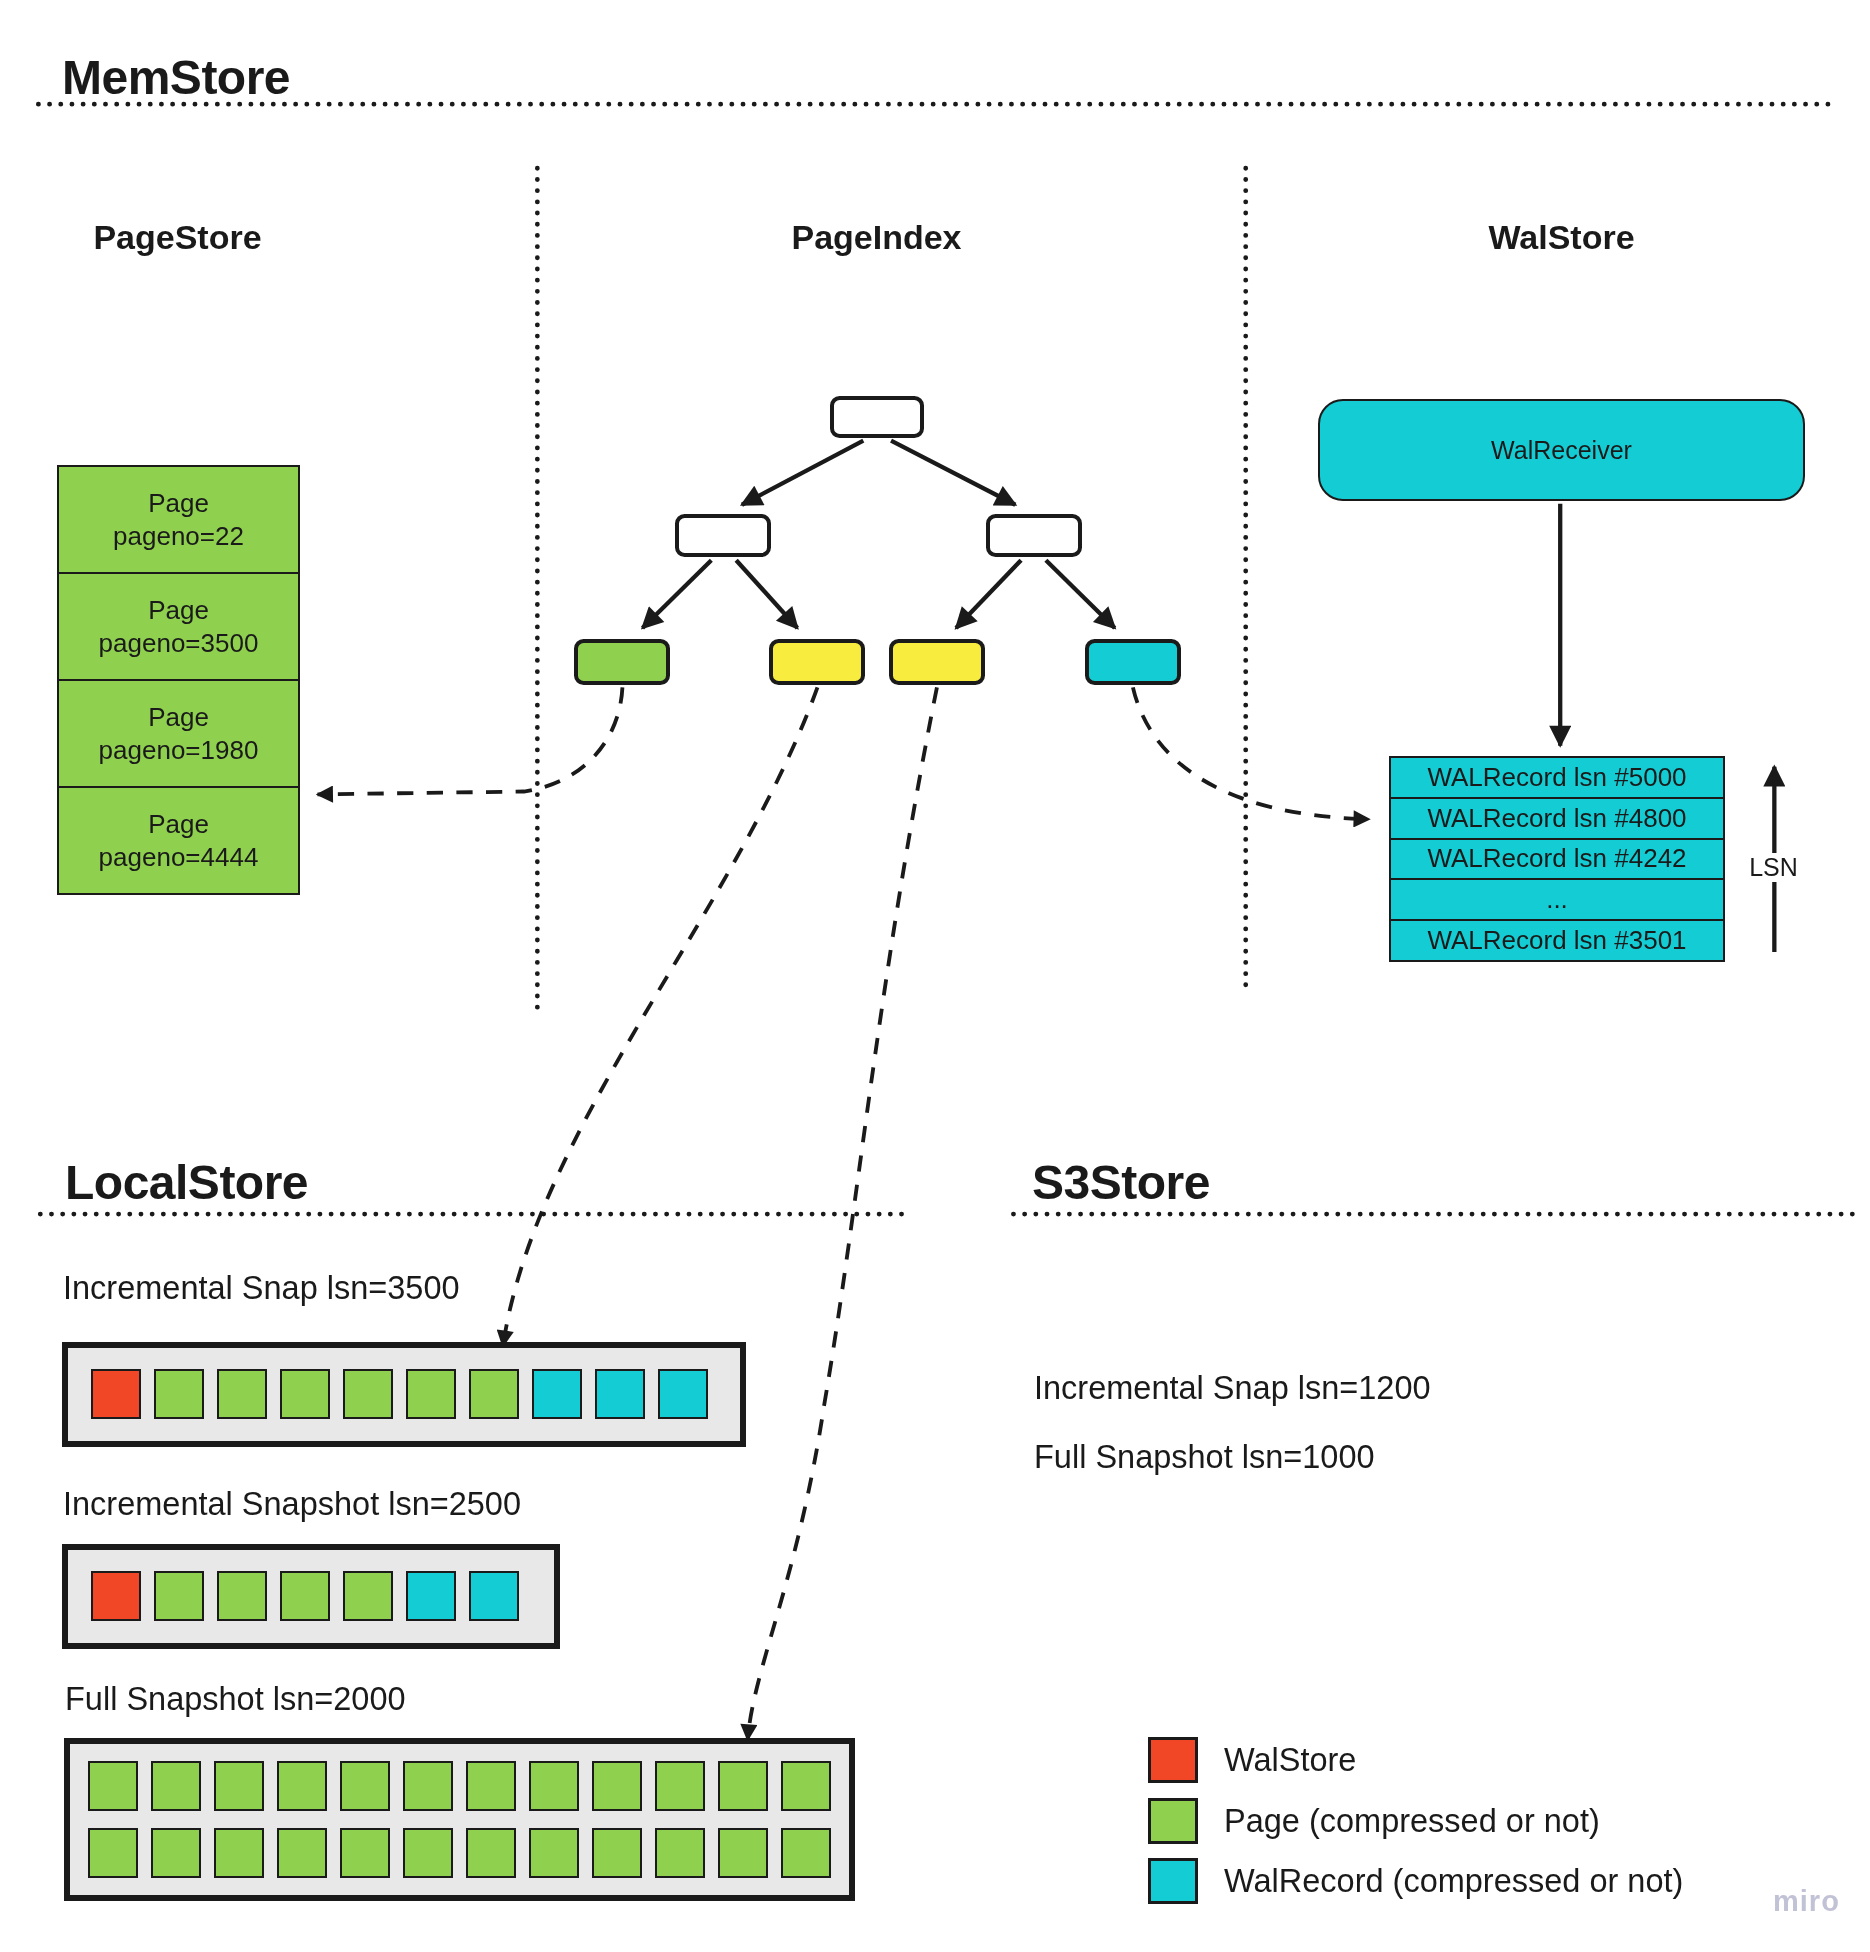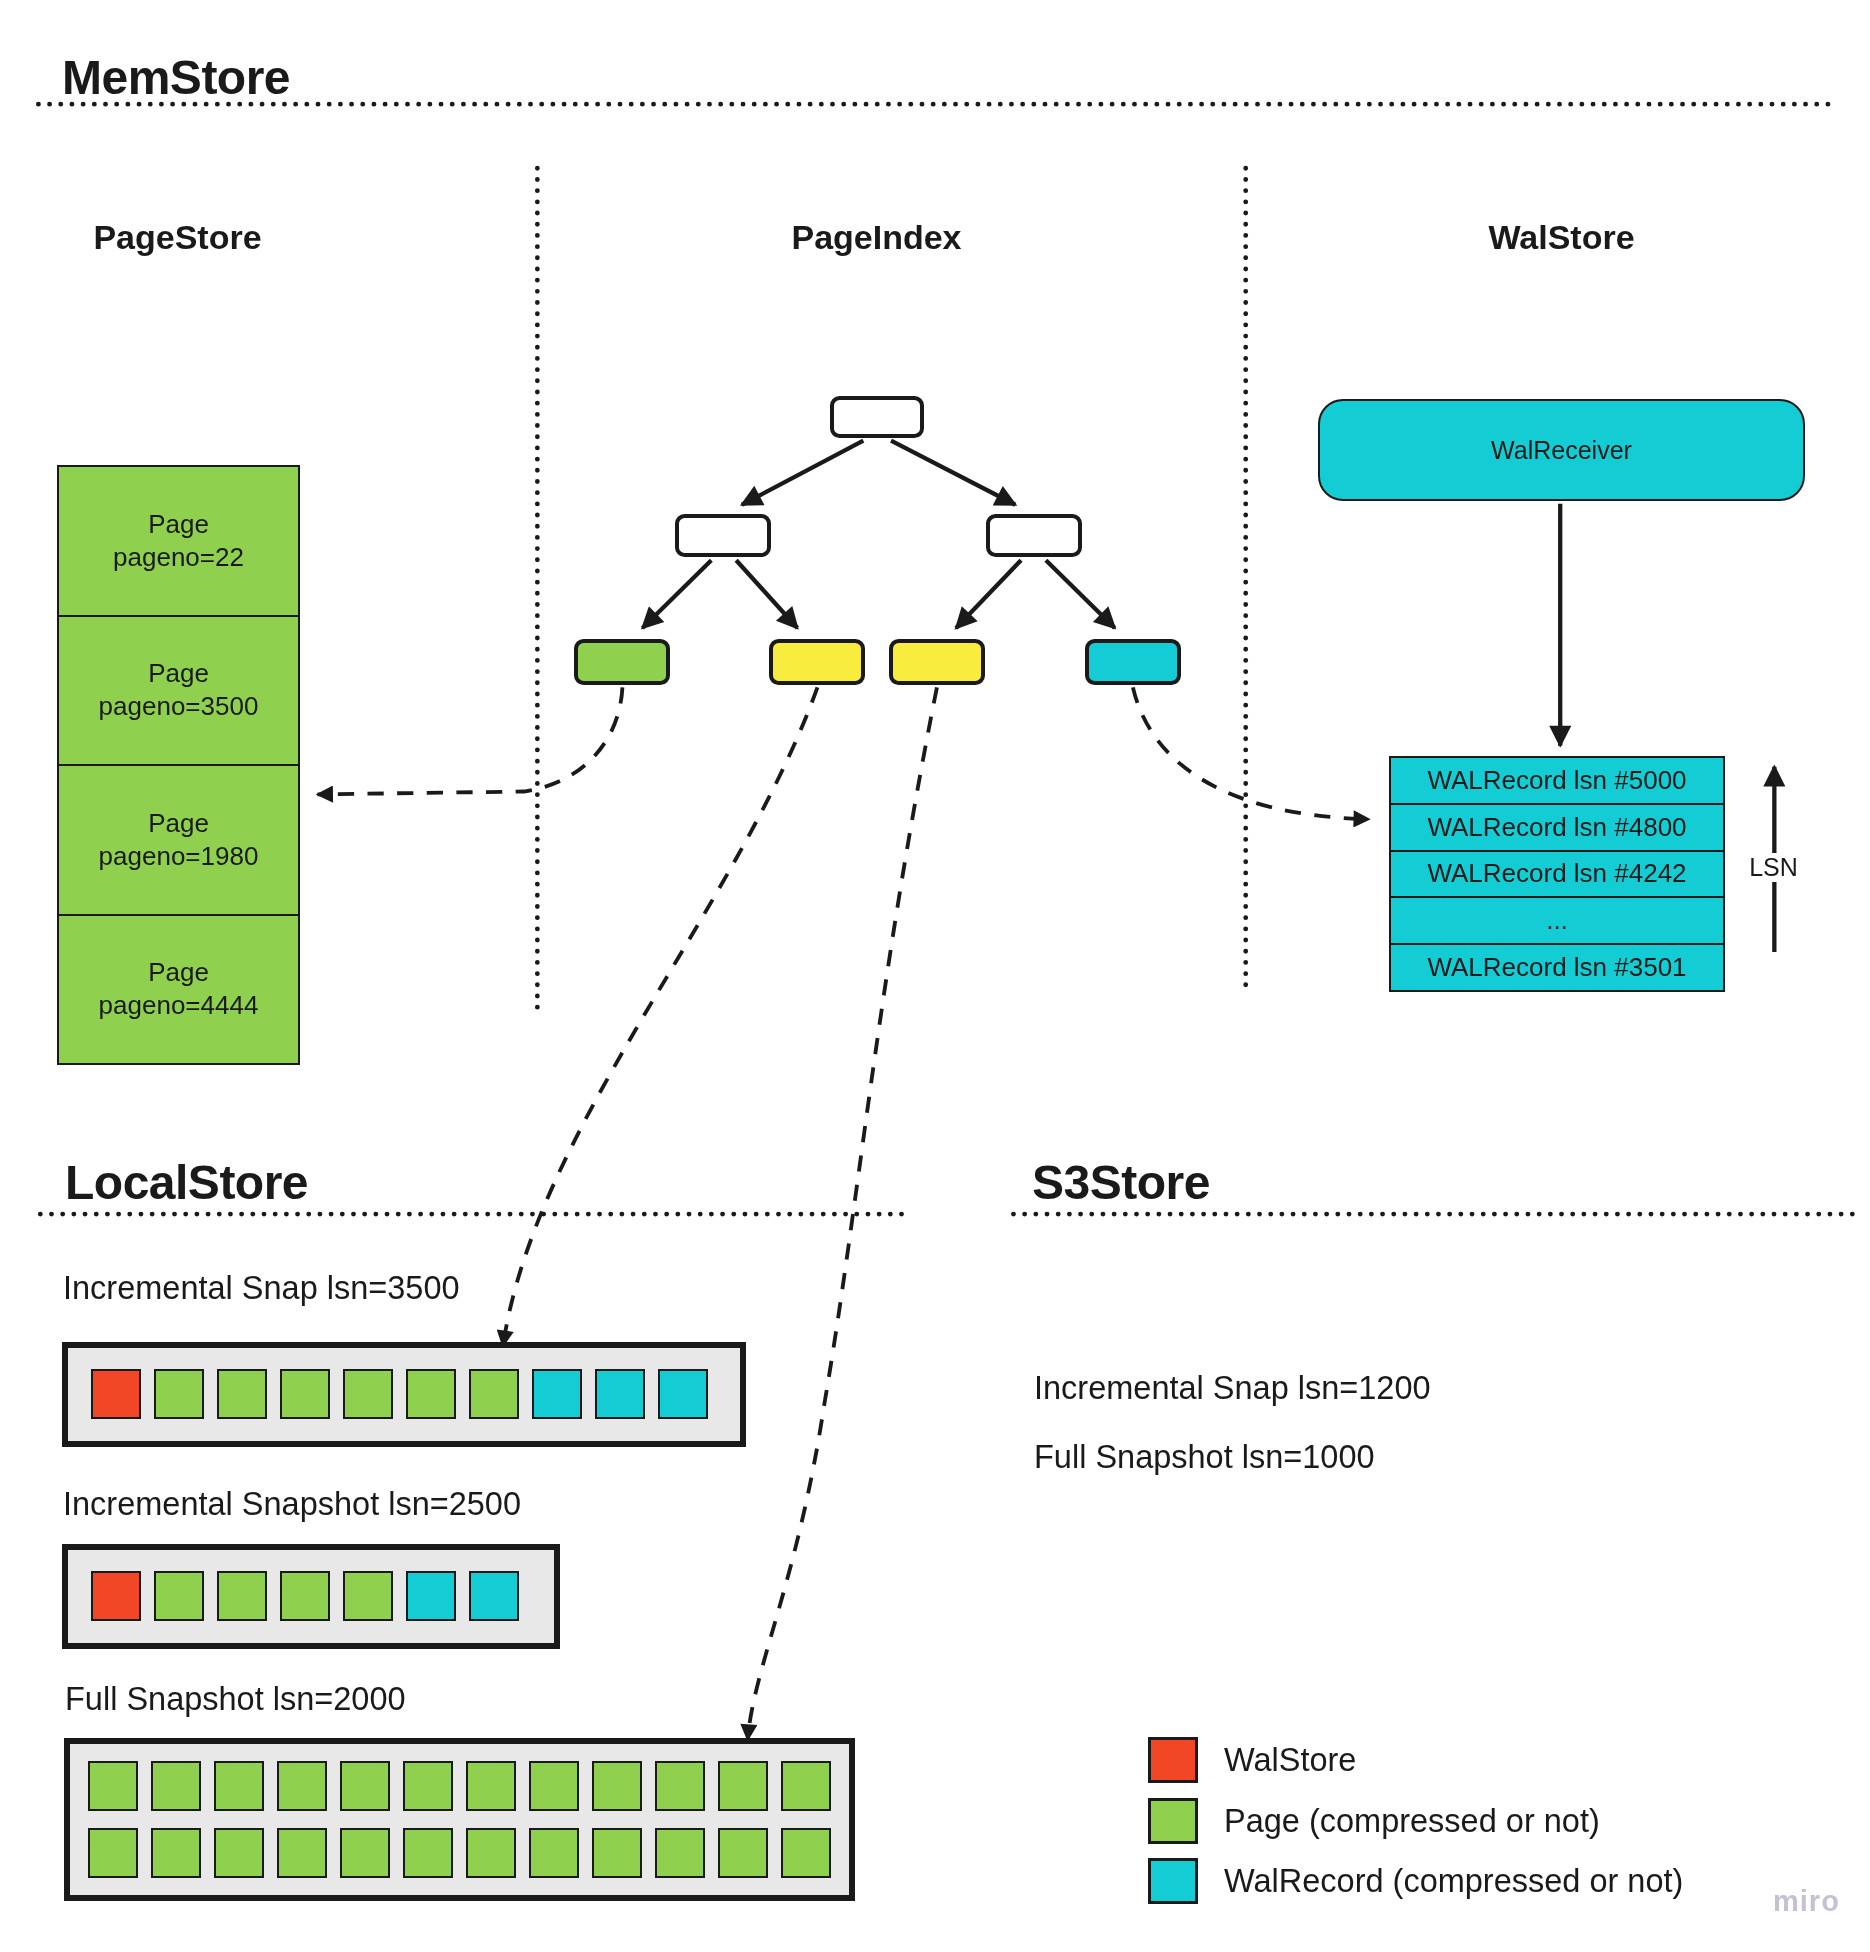--- a/index.html
+++ b/index.html
@@ -20,34 +20,34 @@
   .dot{stroke:var(--ink);stroke-width:5;stroke-linecap:round;stroke-dasharray:0.1 11.6;fill:none;}
   .sol{stroke:var(--ink);stroke-width:4.5;fill:none;}
   .dsh{stroke:var(--ink);stroke-width:4;fill:none;stroke-dasharray:17 14;}
   .mk{fill:var(--ink);}
 
   .abs{position:absolute;}
   .section-title{font-size:48px;font-weight:800;letter-spacing:-0.5px;}
   .col-header{font-size:34px;font-weight:700;text-align:center;width:287px;}
 
   
-  .pagestack{left:57px;top:465px;width:243px;height:600px;border:2.9px solid var(--ink);
+  .pagestack{left:57px;top:465px;width:243px;height:430px;border:2.9px solid var(--ink);
              display:flex;flex-direction:column;background:var(--page);}
   .page-cell{flex:1;display:flex;flex-direction:column;align-items:center;justify-content:center;
              font-size:26px;line-height:33px;border-top:2.9px solid var(--ink);}
   .page-cell:first-child{border-top:none;}
 
   
   .tnode{position:absolute;border:4.8px solid var(--ink);border-radius:9.6px;background:var(--white);}
 
   
   .walreceiver{left:1318px;top:399px;width:487px;height:102px;border:2.9px solid var(--ink);
                border-radius:25px;background:var(--wal);display:flex;align-items:center;
                justify-content:center;font-size:25px;}
-  .walstack{left:1389px;top:756px;width:336px;height:236px;border:2.9px solid var(--ink);
+  .walstack{left:1389px;top:756px;width:336px;height:206px;border:2.9px solid var(--ink);
             display:flex;flex-direction:column;background:var(--wal);}
   .wal-row{flex:1;display:flex;align-items:center;justify-content:center;font-size:26px;
            border-top:2.9px solid var(--ink);}
   .wal-row:first-child{border-top:none;}
   .lsn-label{left:1745px;top:853px;width:57px;height:29px;background:#fff;font-size:25px;
              display:flex;align-items:center;justify-content:center;}
 
   
   .snap-label{font-size:32.5px;line-height:38px;}
   .snap-box{position:absolute;background:var(--graybox);border:6.7px solid var(--ink);}

